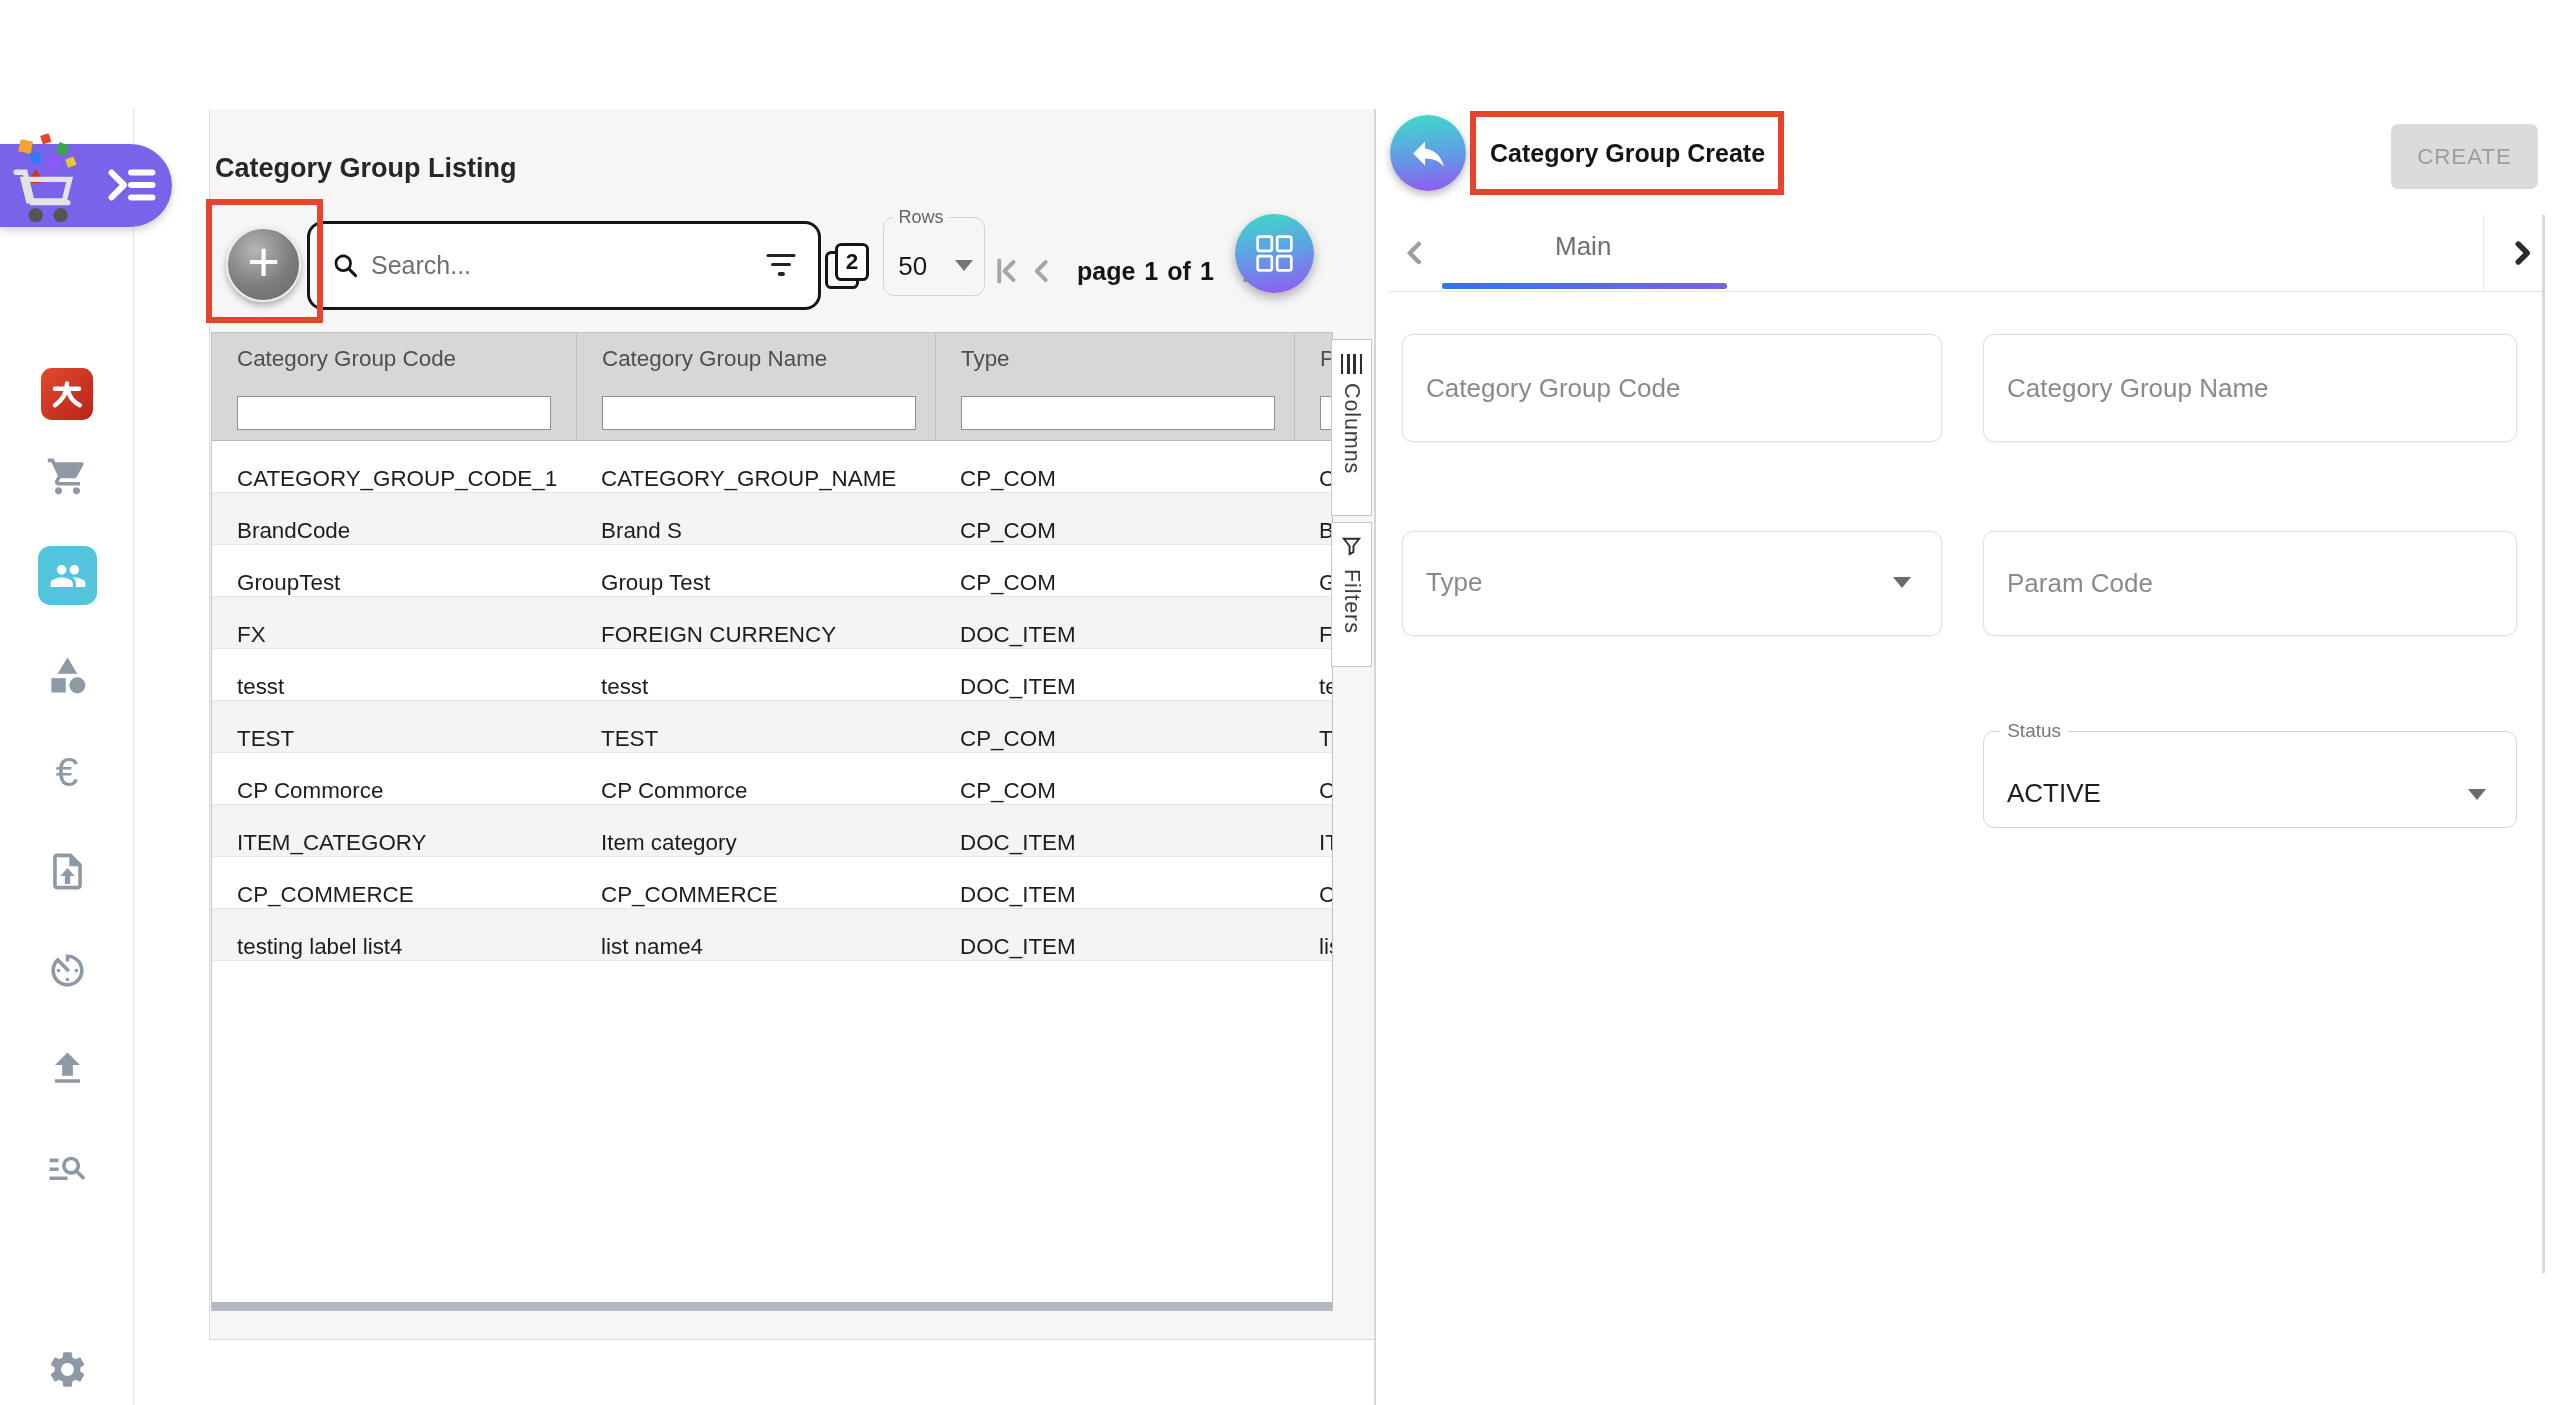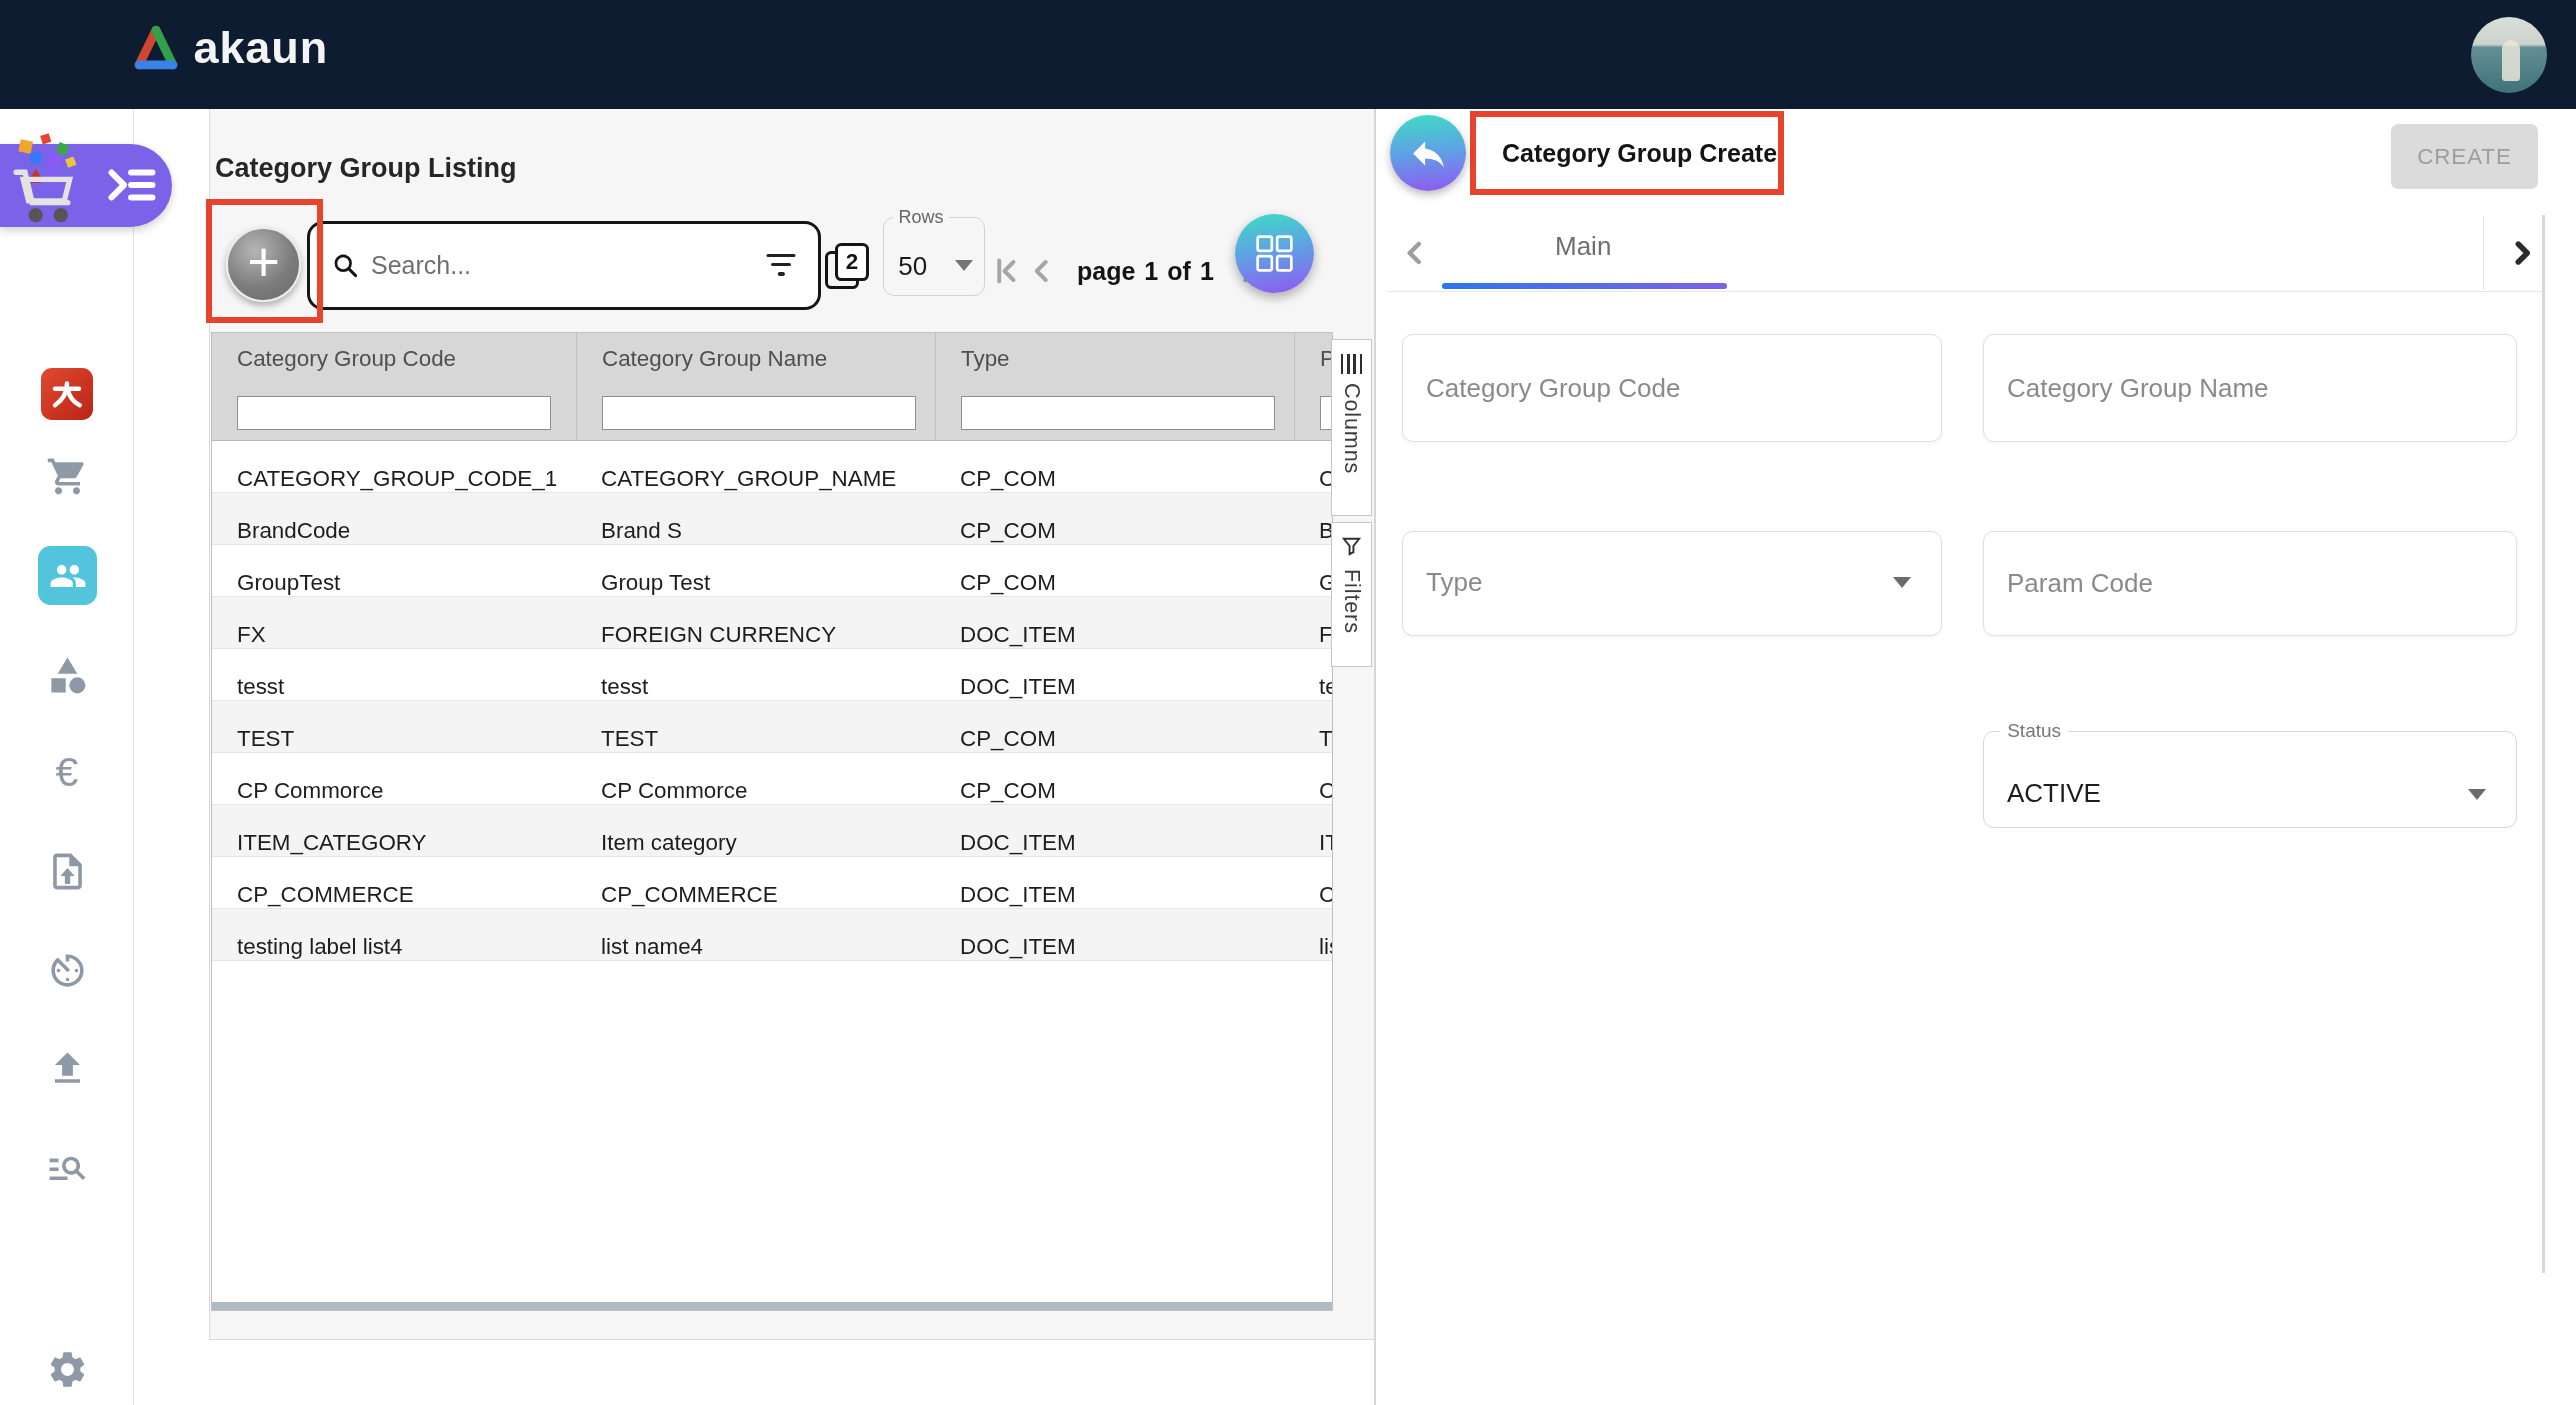--- a/index.html
+++ b/index.html
@@ -113,21 +113,21 @@
   .colbars { display:flex; gap:3.6px; margin-top:3.6px; }
   .colbars i { width:2.7px; height:20px; background:#2e2e2e; display:block; }
   .funnel svg { width:23px; height:23px; stroke:#2e2e2e; stroke-width:2; fill:none; }
 
   
   .create-panel { position:absolute; left:1376px; top:109px; width:1200px; height:1296px; background:#ffffff; }
   .back-btn { position:absolute; left:14.3px; top:6.3px; width:76px; height:76px; border-radius:50%; border:none; cursor:pointer;
               background:linear-gradient(175deg,#3edcc4 0%,#5fa0e6 50%,#9257f0 100%);
               box-shadow:0 3.6px 9px rgba(0,0,0,.28); display:flex; align-items:center; justify-content:center; z-index:6; }
   .back-btn svg { width:41px; height:41px; fill:#ffffff; }
-  .create-title { font-size:25px; font-weight:bold; color:#141414; line-height:72px; padding-left:26px; white-space:nowrap; }
+  .create-title { font-size:25px; font-weight:bold; color:#141414; line-height:72px; padding-left:14px; white-space:nowrap; }
   .create-btn { position:absolute; left:1015px; top:15.2px; width:147px; height:65px; background:#dbdbdb; border:none;
                 border-radius:7.2px; font-size:22.4px; font-weight:normal; color:#9e9e9e; letter-spacing:0.9px; cursor:default;
                 font-family:"Liberation Sans", sans-serif; }
   .tabstrip { position:absolute; left:11.7px; top:106px; width:1156px; height:77px; border-bottom:1.8px solid #e6e6e6; }
   .tab-chev { position:absolute; top:20px; width:36px; height:36px; cursor:pointer; }
   .tab-chev svg { width:36px; height:36px; fill:none; stroke-linecap:round; stroke-linejoin:round; }
   .chev-left { left:9px; }
   .chev-left svg { stroke:#9e9e9e; stroke-width:3; }
   .chev-right { left:1116px; }
   .chev-right svg { stroke:#2b2b2b; stroke-width:3.6; }
@@ -153,31 +153,20 @@
   .status-box legend { font-size:19px; color:#777; margin-left:16px; padding:0 7.2px; }
   .status-val { position:absolute; left:23px; top:36px; font-size:26px; color:#1d1d1d; }
   .status-box .tri-down { right:30.5px; top:47px; border-top-color:#6b6b6b; }
   .vscroll-line { position:absolute; left:1166px; top:106px; width:2.7px; height:1058px; background:#d9d9d9; }
 </style>
 </head>
 <body>
 
 <div id="root">
 
-  <header class="topbar">
-    <div class="logo">
-      <svg width="50" height="48" viewBox="0 0 56 54">
-        <path d="M28 7 L9 46" stroke="#cf4631" stroke-width="10" stroke-linecap="round" fill="none"></path>
-        <path d="M28 7 L47 46" stroke="#33a04c" stroke-width="10" stroke-linecap="round" fill="none"></path>
-        <path d="M9 46 L47 46" stroke="#3b82e8" stroke-width="10" stroke-linecap="round" fill="none"></path>
-      </svg>
-      <span class="logo-text">akaun</span>
-    </div>
-    <div class="avatar"></div>
-  </header>
 
   <aside class="sidebar">
     <div class="redapp">
       <svg width="36" height="36" viewBox="0 0 24 24">
         <path d="M4 8.5 H20" stroke="#ffffff" stroke-width="3" stroke-linecap="round" fill="none"></path>
         <path d="M12 5 C12 11 9 16 4 19.5" stroke="#ffffff" stroke-width="3" stroke-linecap="round" fill="none"></path>
         <path d="M12.5 9 C13.5 13.5 16.5 17.5 20.5 19.5" stroke="#ffffff" stroke-width="3" stroke-linecap="round" fill="none"></path>
       </svg>
     </div>
     <div class="side-icon" style="top:346px;">

